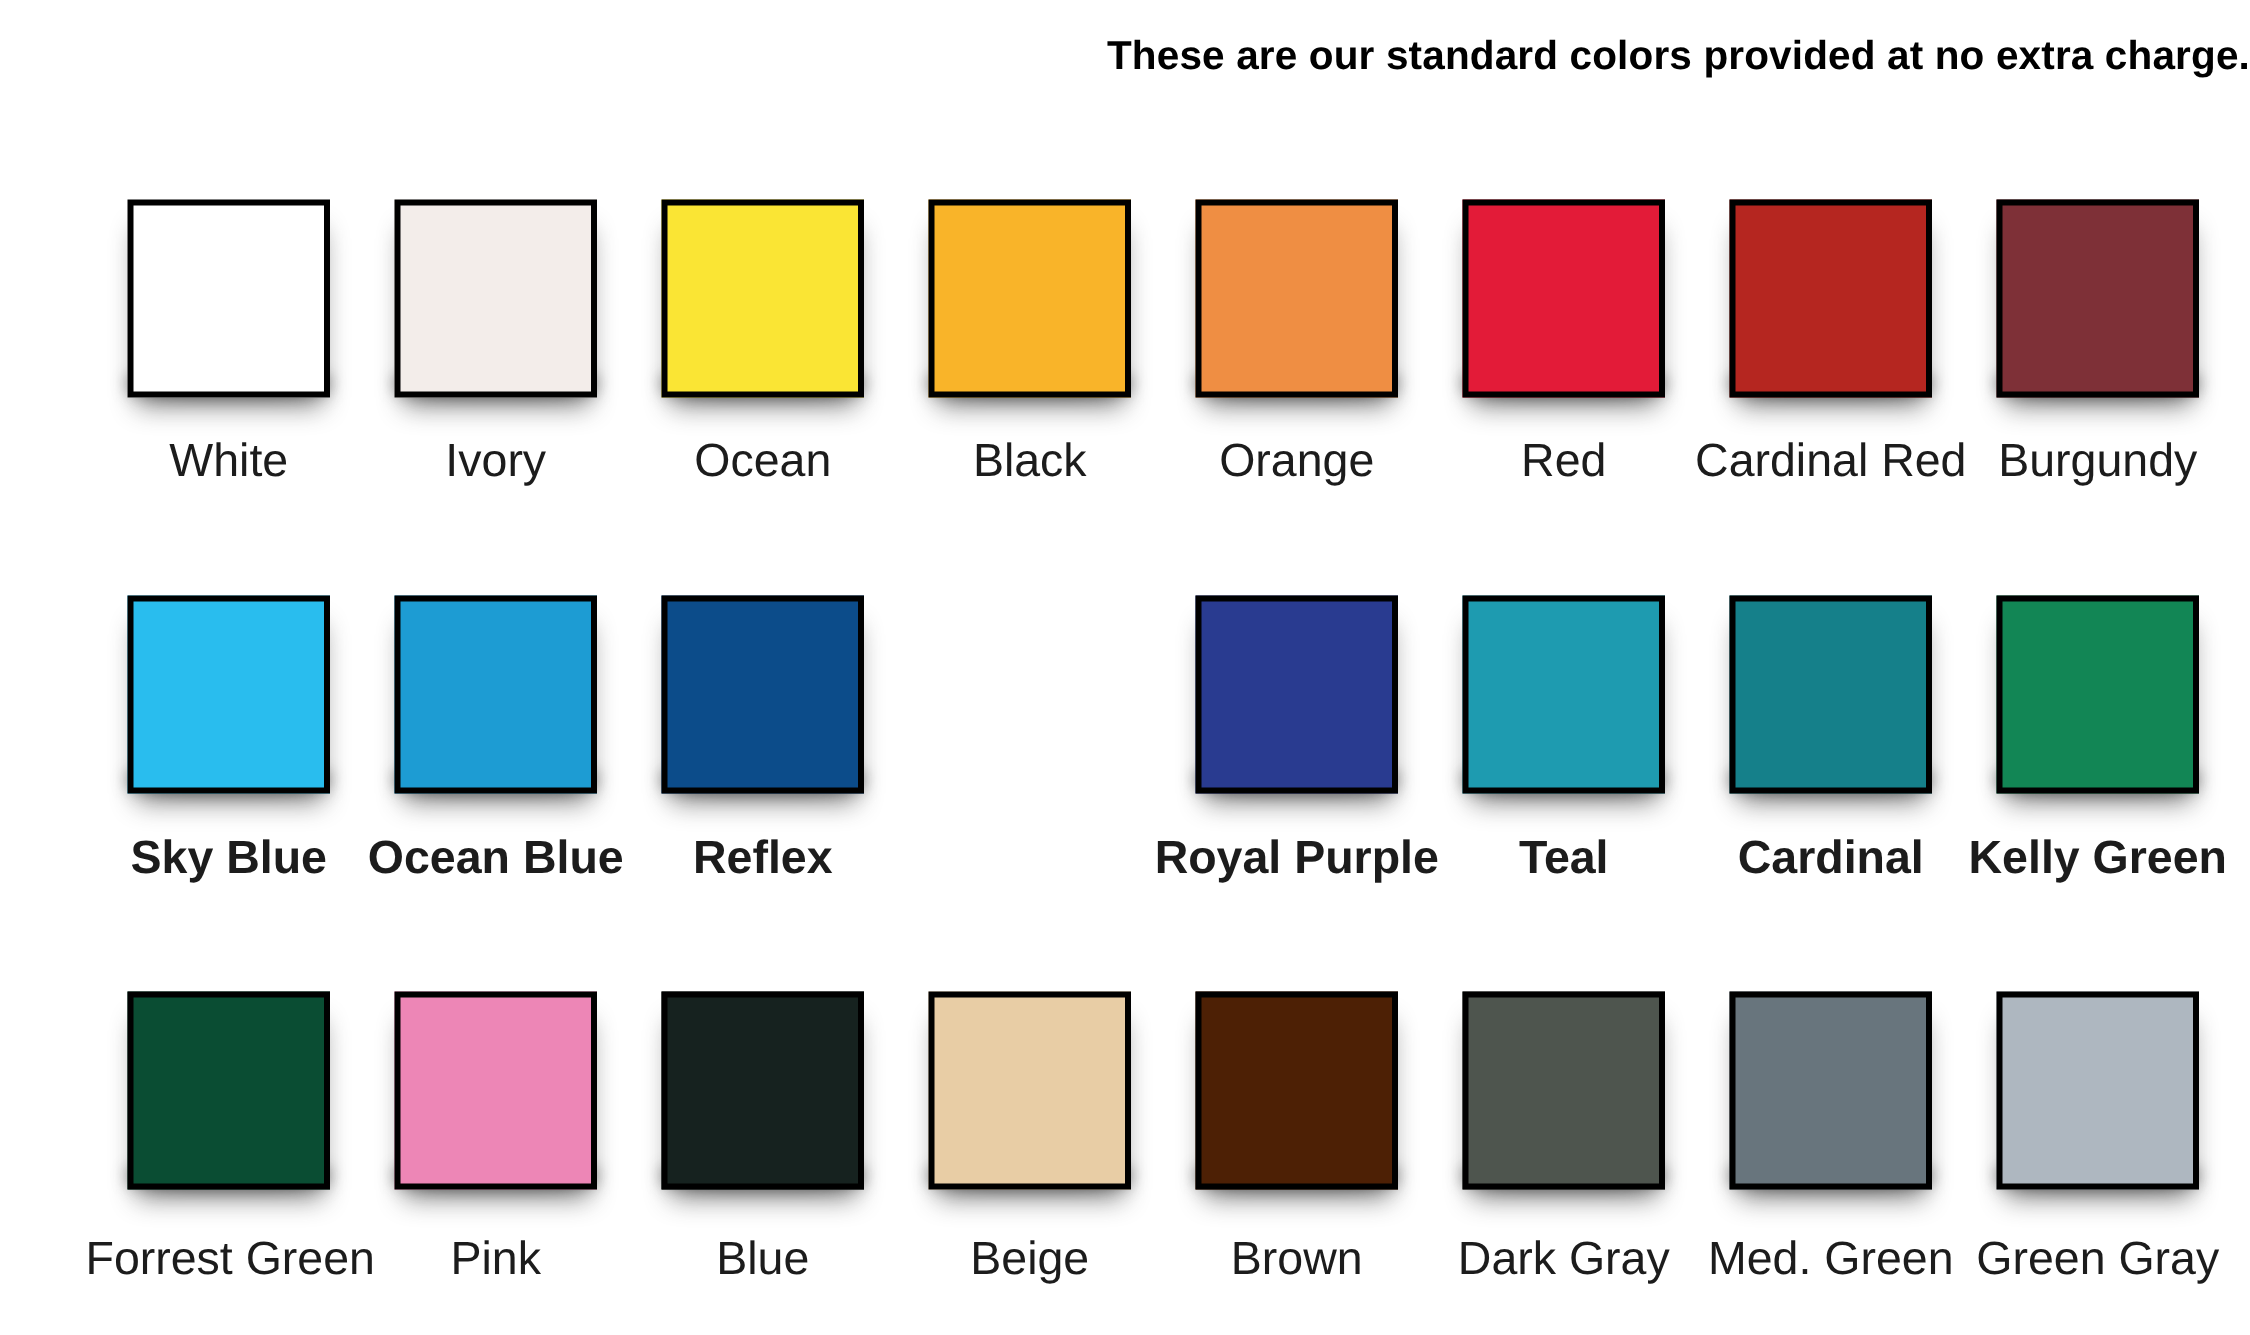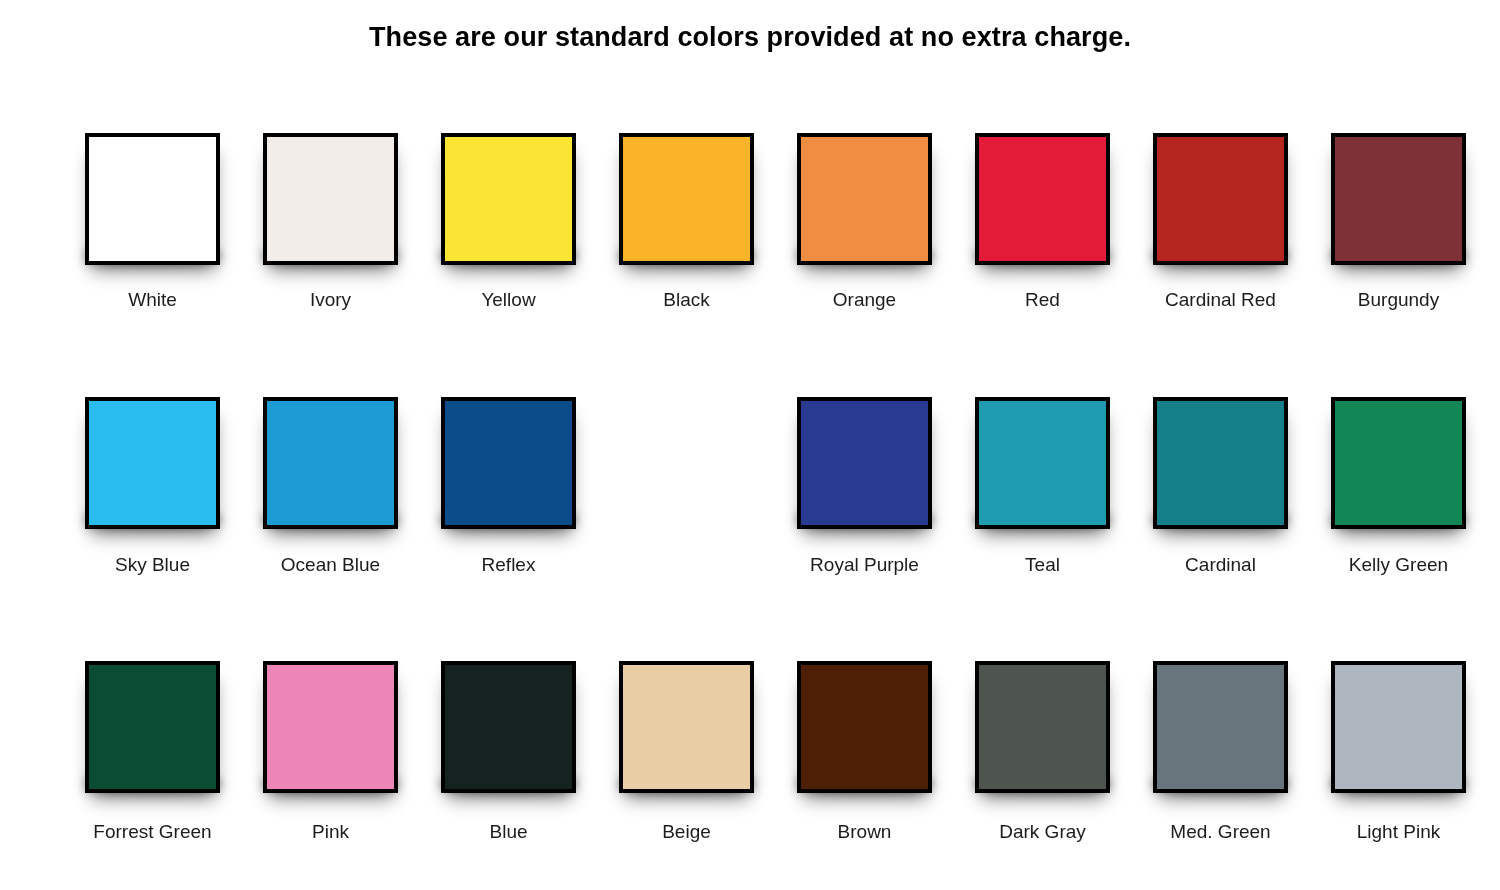--- a/index.html
+++ b/index.html
@@ -19,21 +19,21 @@
     position: relative;
     width: 1500px;
     height: 890px;
   }
 
   .page-title {
     position: absolute;
     top: 22px;
     left: 0;
     width: 1500px;
-    text-align: center;
+    text-align: right;
     font-size: 27px;
     font-weight: bold;
     color: #000000;
     letter-spacing: 0.1px;
     white-space: nowrap;
   }
 
   .swatch-grid {
     position: absolute;
     top: 133px;
@@ -93,29 +93,29 @@
     box-sizing: content-box;
     z-index: 2;
   }
 
   .swatch-label {
     position: absolute;
     left: -28px;
     width: 191px;
     top: 158px;
     text-align: center;
-    font-size: 19px;
+    font-size: 31px;
     color: #1c1c1c;
     font-family: "Liberation Sans", sans-serif;
     white-space: nowrap;
   }
 
   
   .row-1 .swatch-label { top: 156px; }
-  .row-2 .swatch-label { top: 157px; }
+  .row-2 .swatch-label { top: 157px; font-weight: bold; }
   .row-3 .swatch-label { top: 160px; }
 </style>
 </head>
 <body style="background: rgb(255, 255, 255);">
 
 <div id="page">
 
   <div class="page-title">These are our standard colors provided at no extra charge.</div>
 
   <div class="swatch-grid">
@@ -136,21 +136,21 @@
           <div class="swatch-chip" style="background:#F3EDEA"></div>
         </div>
         <div class="swatch-label">Ivory</div>
       </div>
       <div class="swatch-cell" style="left:356px">
         <div class="swatch-chip-wrap">
           <div class="swatch-shadow"></div>
           <div class="swatch-shadow-b"></div>
           <div class="swatch-chip" style="background:#FAE534"></div>
         </div>
-        <div class="swatch-label">Yellow</div>
+        <div class="swatch-label">Ocean</div>
       </div>
       <div class="swatch-cell" style="left:534px">
         <div class="swatch-chip-wrap">
           <div class="swatch-shadow"></div>
           <div class="swatch-shadow-b"></div>
           <div class="swatch-chip" style="background:#F9B429"></div>
         </div>
         <div class="swatch-label">Black</div>
       </div>
       <div class="swatch-cell" style="left:712px">
@@ -302,18 +302,18 @@
           <div class="swatch-chip" style="background:#68757D"></div>
         </div>
         <div class="swatch-label">Med. Green</div>
       </div>
       <div class="swatch-cell" style="left:1246px">
         <div class="swatch-chip-wrap">
           <div class="swatch-shadow"></div>
           <div class="swatch-shadow-b"></div>
           <div class="swatch-chip" style="background:#AEB7C0"></div>
         </div>
-        <div class="swatch-label">Light Pink</div>
+        <div class="swatch-label">Green Gray</div>
       </div>
     </div>
 
   </div>
 </div>
 
 </body></html>

